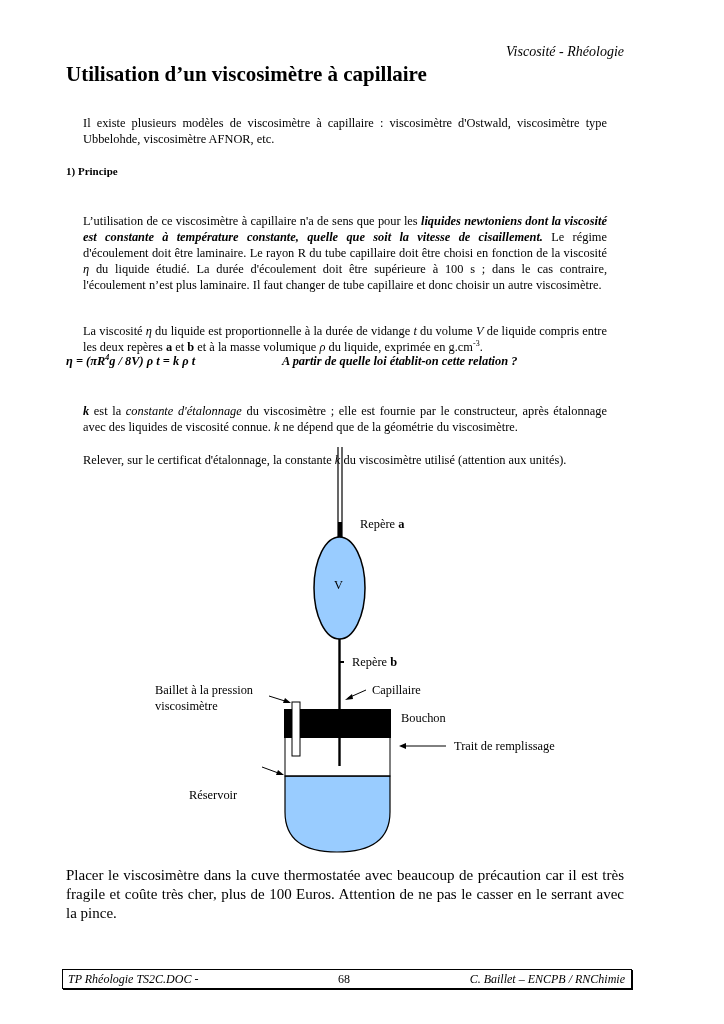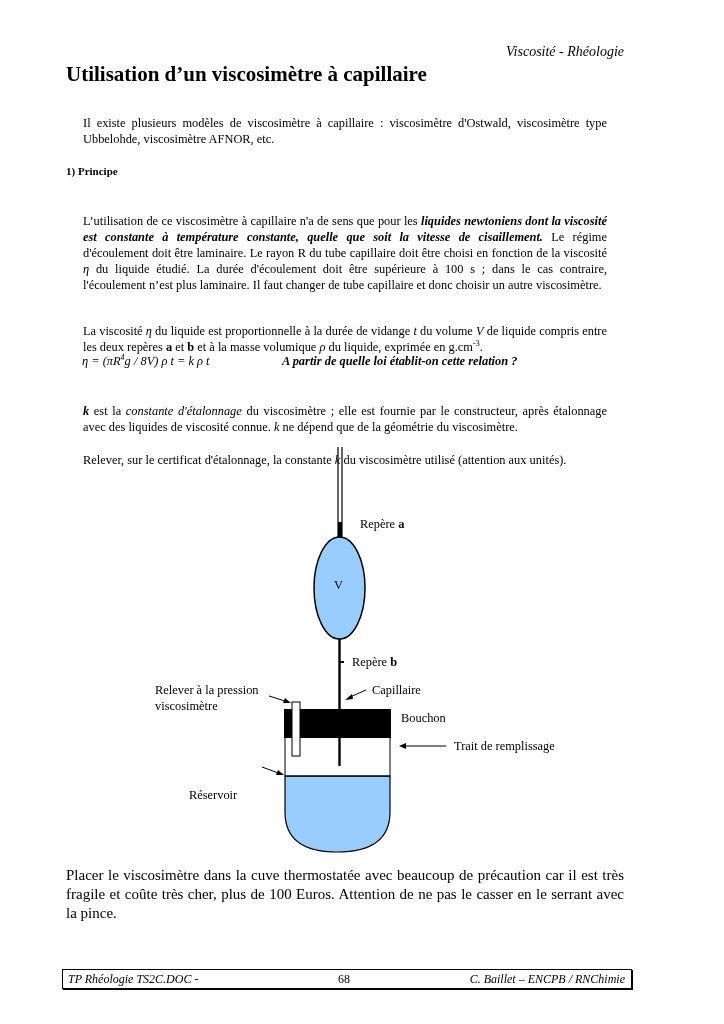--- a/index.html
+++ b/index.html
@@ -4,21 +4,21 @@
 <style>
   html, body { margin:0; padding:0; background:#ffffff; }
   body { width:724px; height:1024px; position:relative; overflow:hidden;
          font-family:"Liberation Serif", "DejaVu Serif", serif; color:#000; }
   .abs { position:absolute; }
   .header-right { left:0; width:624px; top:44px; text-align:right; font-style:italic; font-size:14px; }
   .title { left:66px; top:62px; font-weight:bold; font-size:21px; white-space:nowrap; }
   .para { left:66px; width:558px; font-size:12.4px; line-height:16px; text-align:justify; }
   .para p { margin:17px; }
   .section { left:66px; top:165px; font-weight:bold; font-size:11px; }
-  .formula { left:66px; top:354px; font-size:12.4px; font-weight:normal; font-style:italic; white-space:nowrap;margin-left:16px; }
+  .formula { left:66px; top:354px; font-size:12.4px; font-weight:bold; font-style:italic; white-space:nowrap; }
   .question { left:282px; top:354px; font-size:12.4px; font-weight:bold; font-style:italic; white-space:nowrap; }
   .bi { font-weight:bold; font-style:italic; }
   .lbl { font-size:12.4px; white-space:nowrap; }
   .big { left:66px; width:558px; top:866px; font-size:15px; line-height:19px; text-align:justify; }
   .footer { left:62px; top:969px; width:568px; height:18px; border:1px solid #000;
             box-shadow:1px 1px 0 #000; font-style:italic; font-size:12px; }
   .footer span { position:absolute; top:2px; }
   sup { font-size:8px; line-height:0; }
   svg { position:absolute; left:0; top:0; }
 </style>
@@ -79,21 +79,21 @@
     <polygon points="345,700 352,694 353,699" fill="#000"></polygon>
     <line x1="446" y1="746" x2="402" y2="746" stroke="#000" stroke-width="1"></line>
     <polygon points="399,746 406,743 406,749" fill="#000"></polygon>
     <line x1="262" y1="767" x2="281" y2="774" stroke="#000" stroke-width="1"></line>
     <polygon points="284,775 276,775 278,770" fill="#000"></polygon>
   </svg>
   <span class="abs lbl" style="left:334px;top:578px;">V</span>
   <span class="abs lbl" style="left:360px;top:517px;"><span>Repère </span><b>a</b></span>
   <span class="abs lbl" style="left:352px;top:655px;"><span>Repère </span><b>b</b></span>
   <span class="abs lbl" style="left:372px;top:683px;">Capillaire</span>
-  <span class="abs lbl" style="left:155px;top:683px;">Relever à la pression</span>
+  <span class="abs lbl" style="left:155px;top:683px;">Baillet à la pression</span>
   <span class="abs lbl" style="left:155px;top:699px;">viscosimètre</span>
   <span class="abs lbl" style="left:401px;top:711px;">Bouchon</span>
   <span class="abs lbl" style="left:454px;top:739px;">Trait de remplissage</span>
   <span class="abs lbl" style="left:189px;top:741px;margin-top:47px;">Réservoir</span>
 </div>
 
 <div class="abs big">Placer le viscosimètre dans la cuve thermostatée avec beaucoup de précaution car il est très fragile et coûte très cher, plus de 100 Euros. Attention de ne pas le casser en le serrant avec la pince.</div>
 
 <div class="abs footer">
   <span style="left:5px;">TP Rhéologie TS2C.DOC  -</span>

